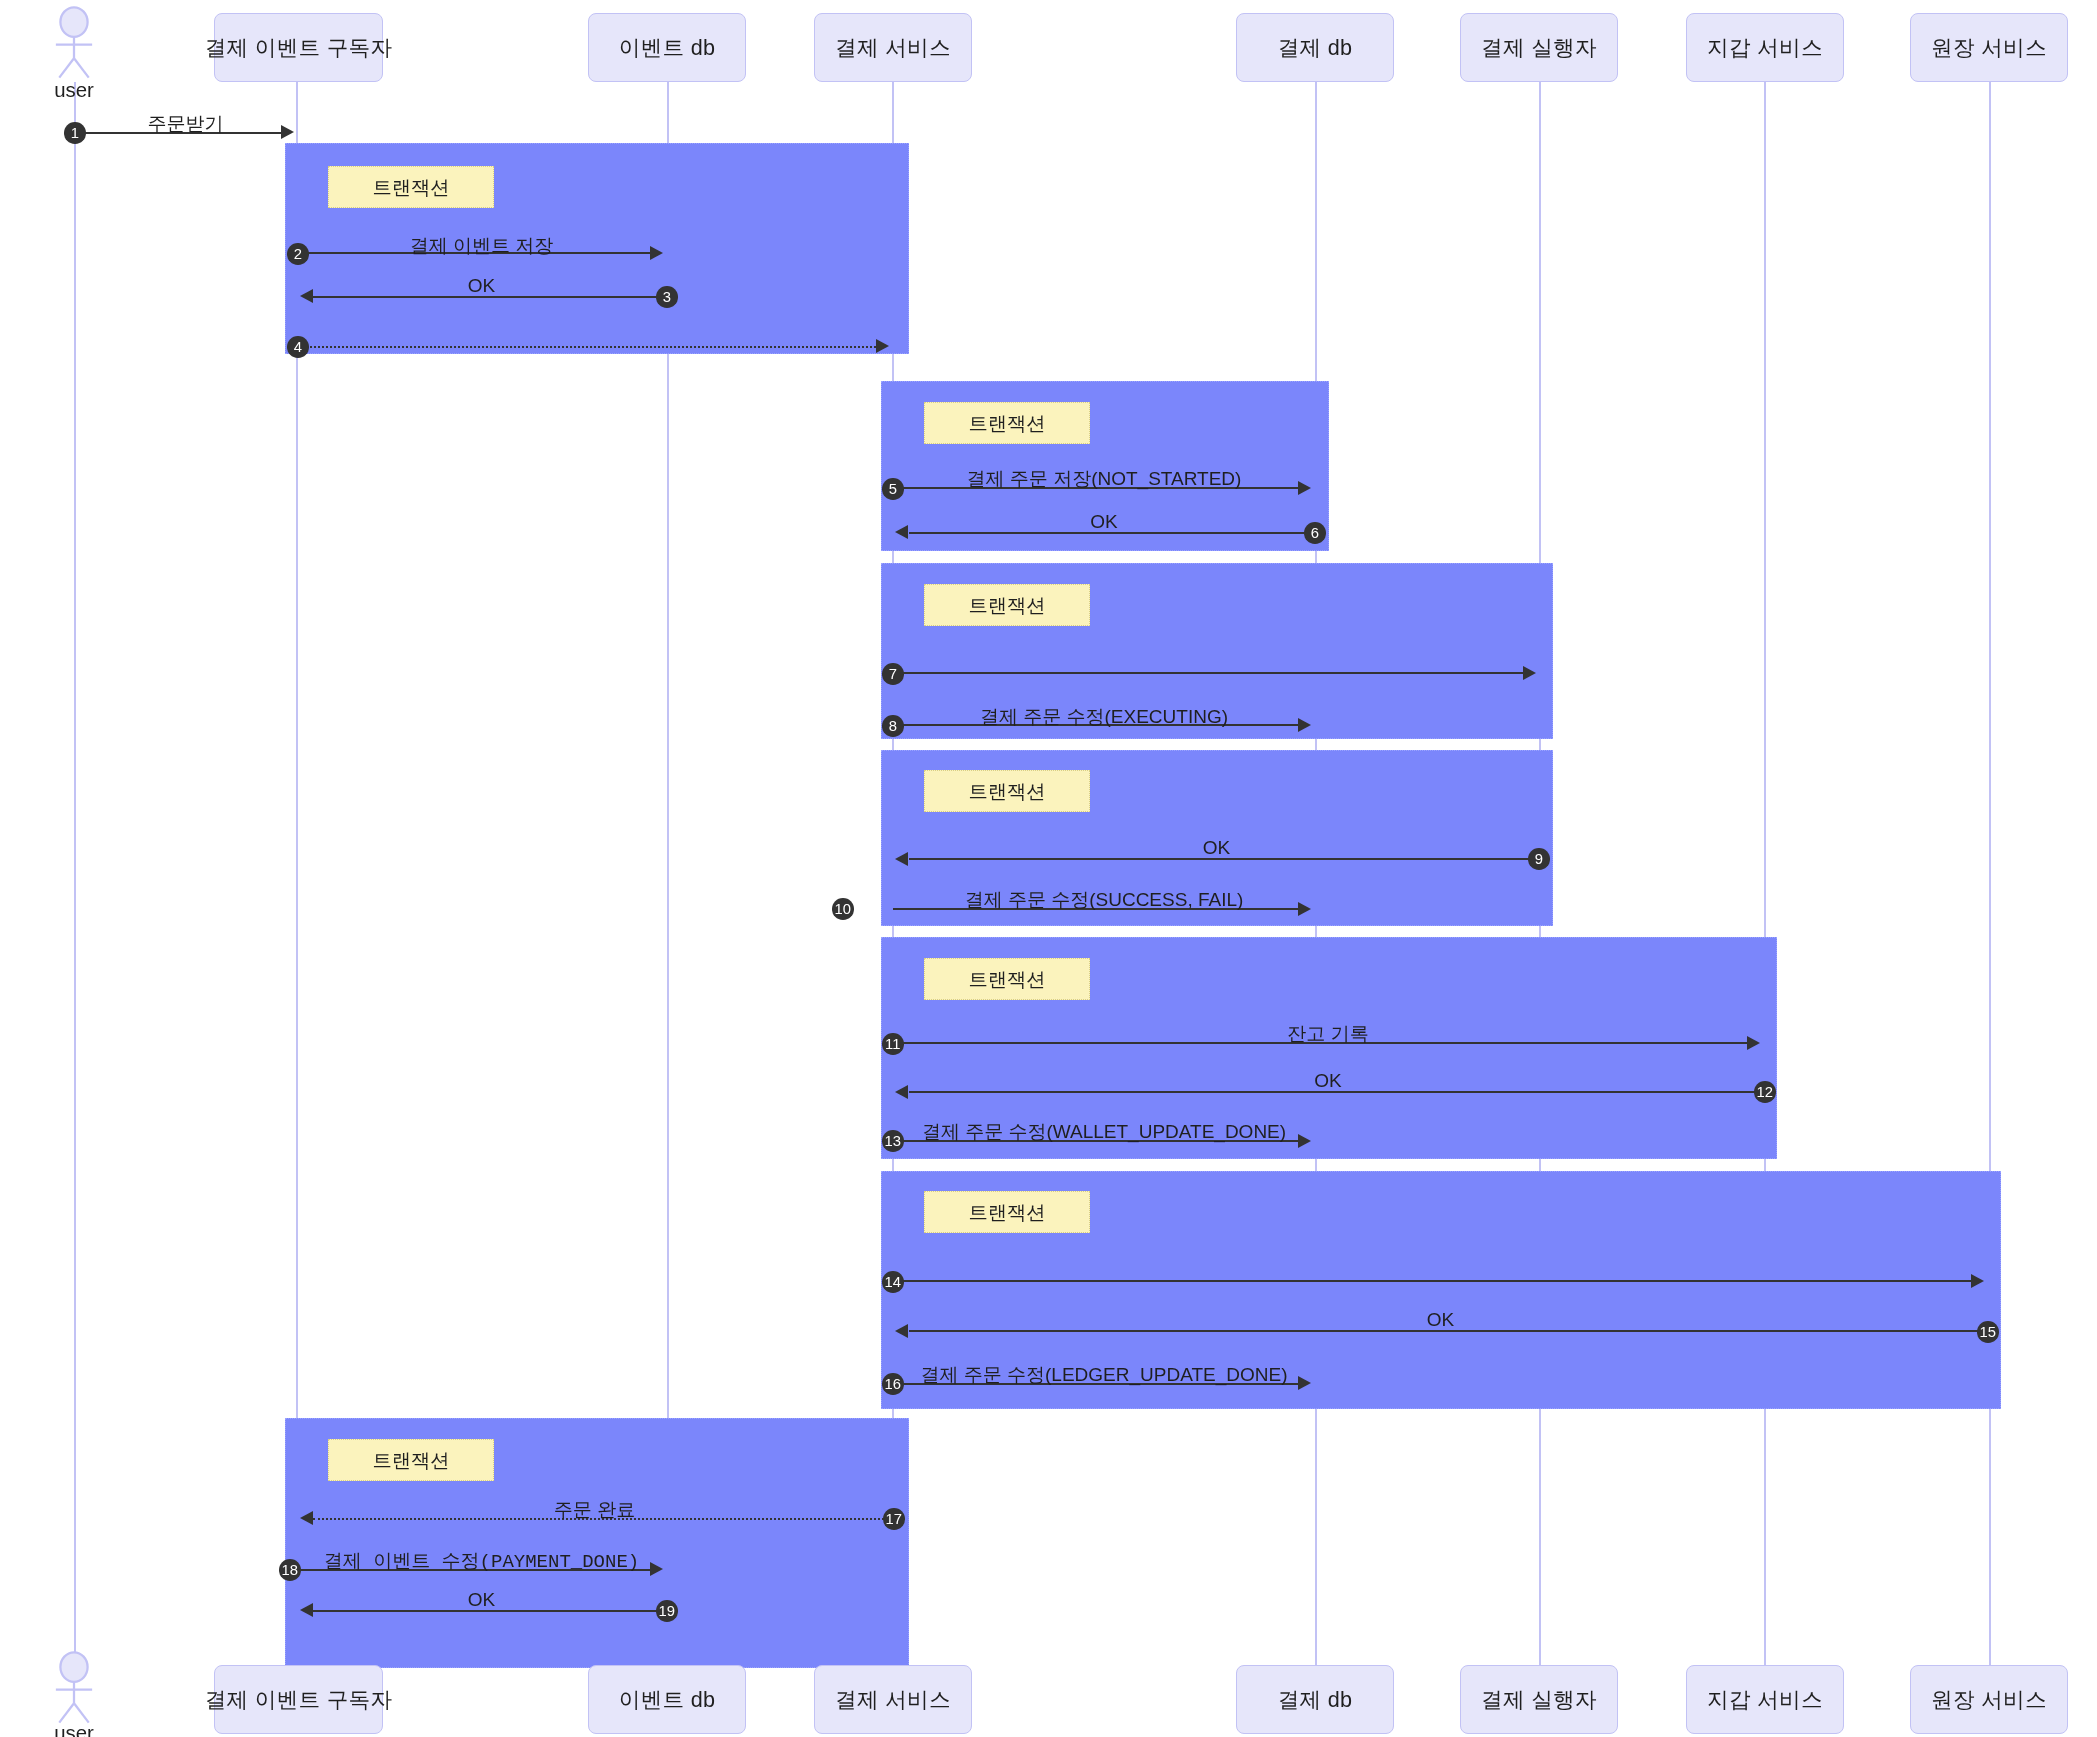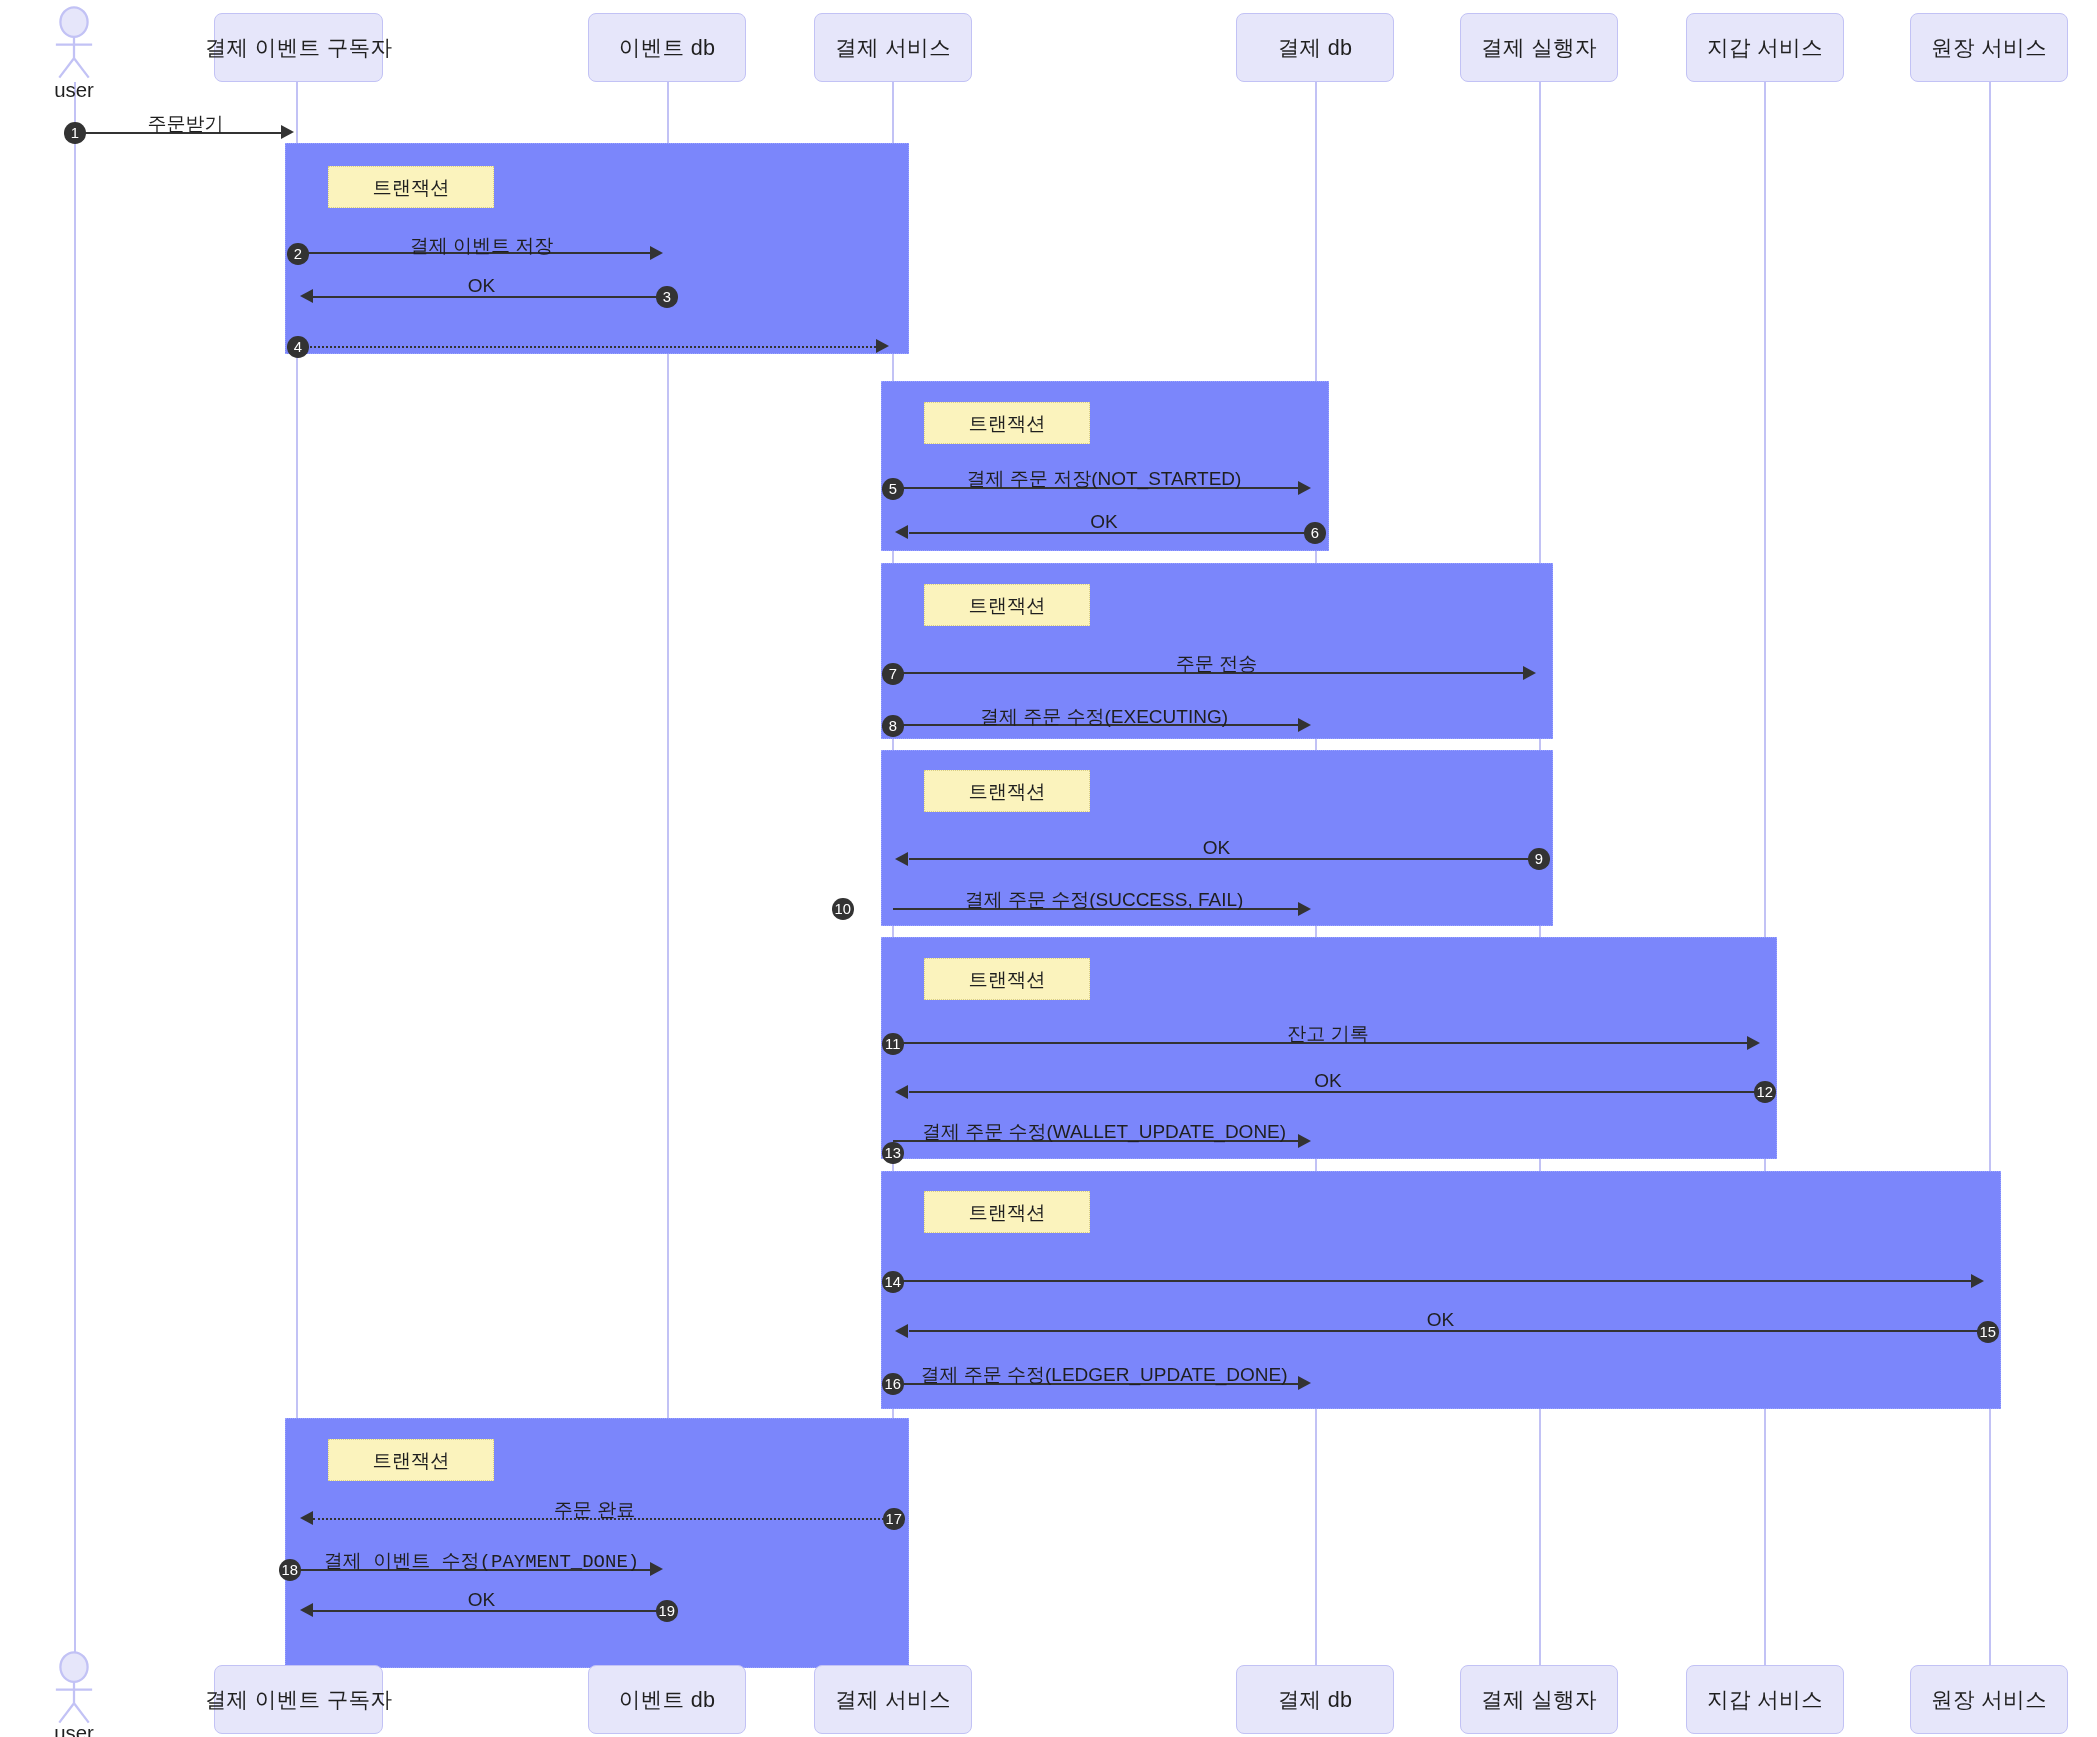--- a/index.html
+++ b/index.html
@@ -261,21 +261,20 @@
   <div class="msg-label" style="left:893px; top:466px; width:422px;">결제 주문 저장(NOT_STARTED)</div>
   <div class="msg-line" style="left:893px; top:487px; width:405px;"></div>
   <div class="msg-arrow right" style="left:1298px; top:481px;"></div>
   <div class="seq-num" style="left:882px; top:478px;">5</div>
 
   <div class="msg-label" style="left:893px; top:511px; width:422px;">OK</div>
   <div class="msg-line" style="left:909px; top:532px; width:405px;"></div>
   <div class="msg-arrow left" style="left:895px; top:525px;"></div>
   <div class="seq-num" style="left:1304px; top:522px;">6</div>
 
-  <div class="msg-label" style="left:893px; top:651px; width:647px;">주문 전송</div>
   <div class="msg-line" style="left:893px; top:672px; width:630px;"></div>
   <div class="msg-arrow right" style="left:1523px; top:666px;"></div>
   <div class="seq-num" style="left:882px; top:663px;">7</div>
 
   <div class="msg-label" style="left:893px; top:704px; width:422px;">결제 주문 수정(EXECUTING)</div>
   <div class="msg-line" style="left:893px; top:724px; width:405px;"></div>
   <div class="msg-arrow right" style="left:1298px; top:718px;"></div>
   <div class="seq-num" style="left:882px; top:715px;">8</div>
 
   <div class="msg-label" style="left:893px; top:837px; width:647px;">OK</div>
@@ -294,21 +293,21 @@
   <div class="seq-num" style="left:882px; top:1033px;">11</div>
 
   <div class="msg-label" style="left:893px; top:1070px; width:870px;">OK</div>
   <div class="msg-line" style="left:909px; top:1091px; width:854px;"></div>
   <div class="msg-arrow left" style="left:895px; top:1085px;"></div>
   <div class="seq-num" style="left:1754px; top:1081px;">12</div>
 
   <div class="msg-label" style="left:893px; top:1119px; width:422px;">결제 주문 수정(WALLET_UPDATE_DONE)</div>
   <div class="msg-line" style="left:893px; top:1140px; width:405px;"></div>
   <div class="msg-arrow right" style="left:1298px; top:1134px;"></div>
-  <div class="seq-num" style="left:882px; top:1130px;margin-top:12px;">13</div>
+  <div class="seq-num" style="left:882px; top:1130px;">13</div>
 
   <div class="msg-line" style="left:893px; top:1280px; width:1078px;"></div>
   <div class="msg-arrow right" style="left:1971px; top:1274px;"></div>
   <div class="seq-num" style="left:882px; top:1271px;text-align:right;">14</div>
 
   <div class="msg-label" style="left:893px; top:1309px; width:1095px;">OK</div>
   <div class="msg-line" style="left:909px; top:1330px; width:1078px;"></div>
   <div class="msg-arrow left" style="left:895px; top:1324px;"></div>
   <div class="seq-num" style="left:1977px; top:1321px;">15</div>
 

